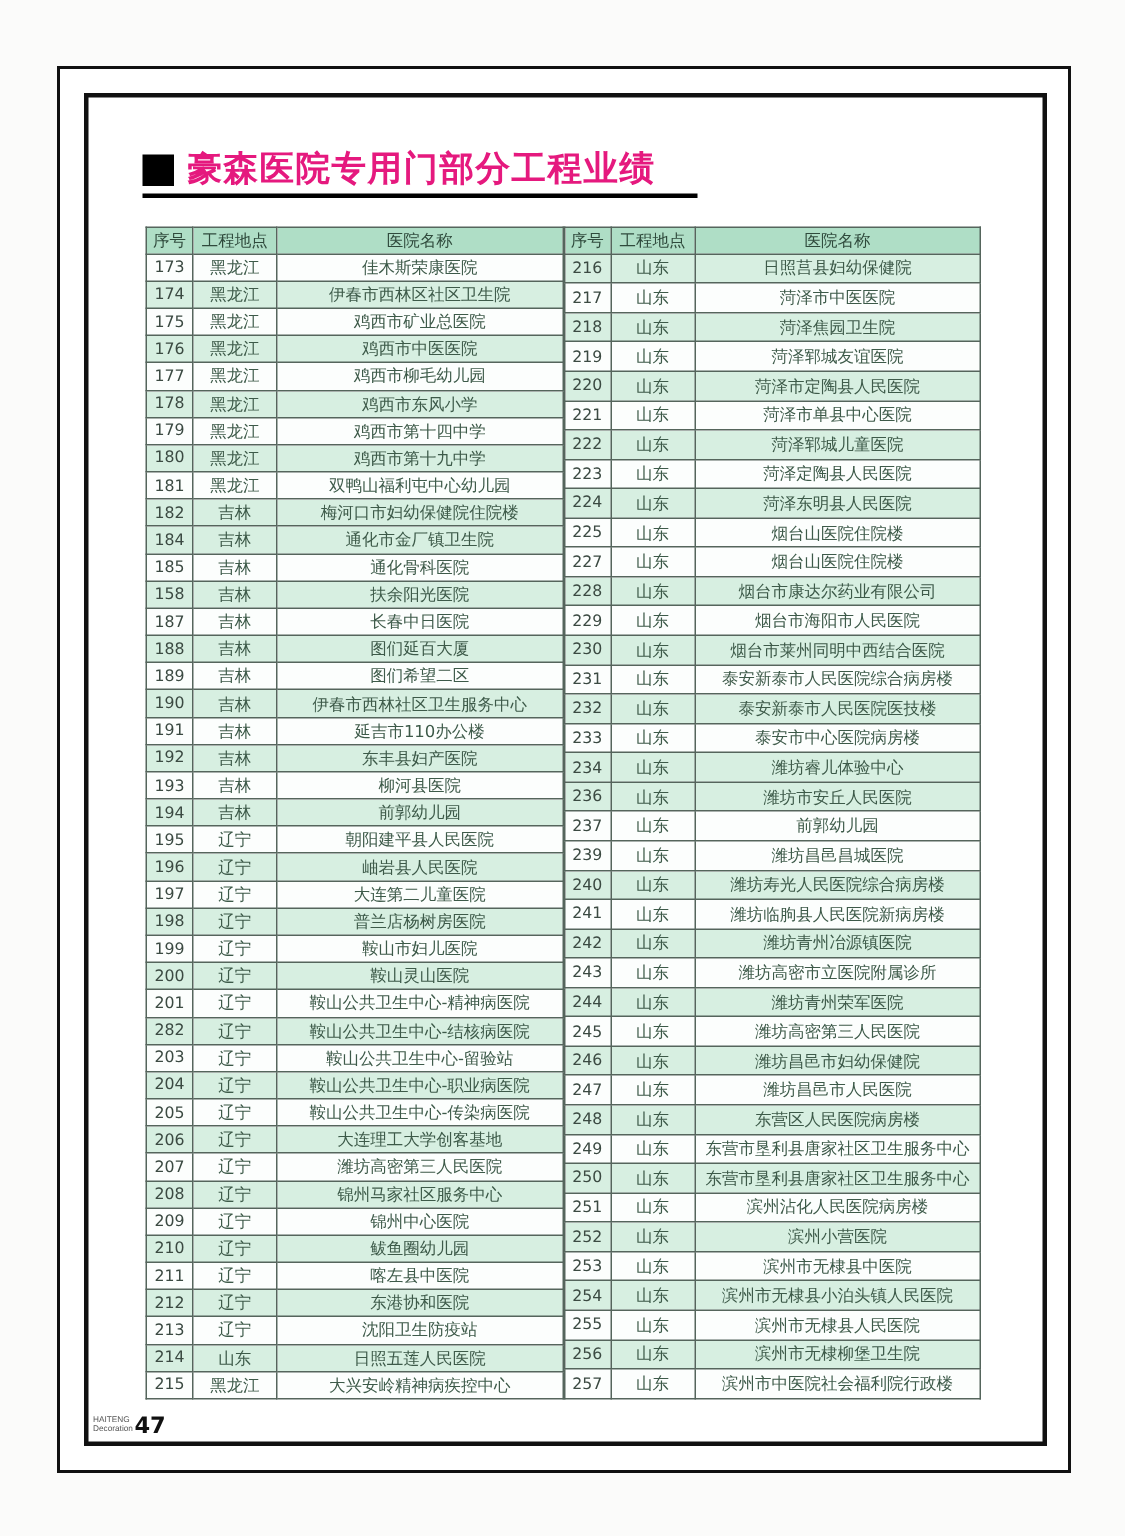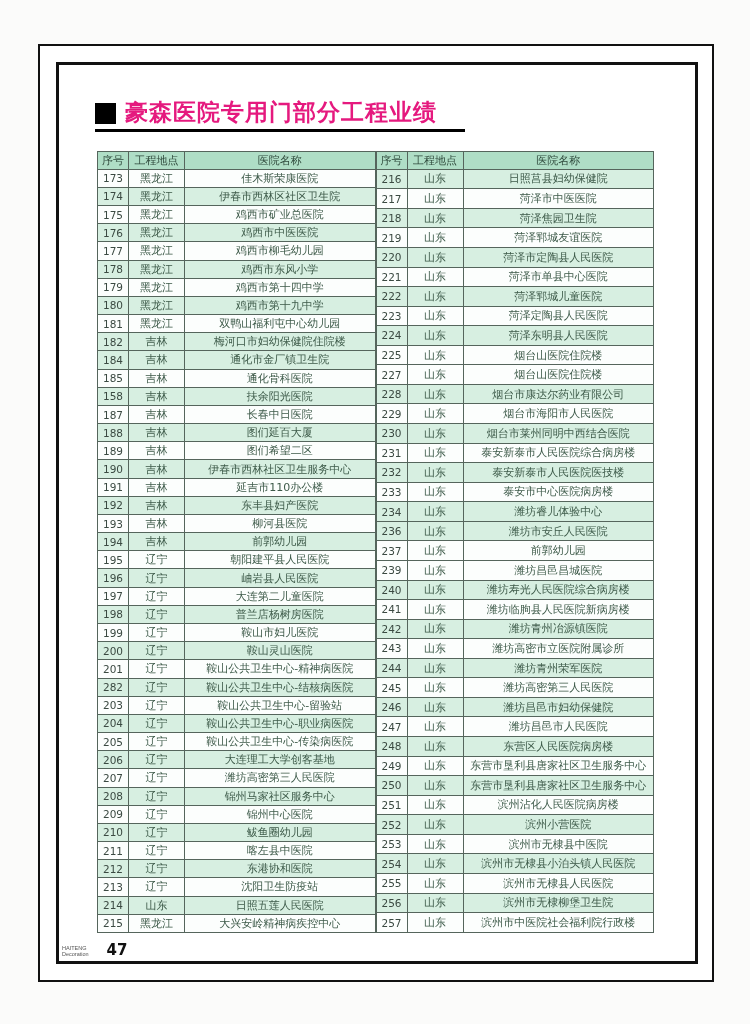--- a/index.html
+++ b/index.html
@@ -62,21 +62,21 @@
     font-weight:normal;color:#2f4a3c;
   }
   td.num{color:var(--text-num);font-size:10.5px;}
   tr.even td{background:var(--row-even);}
   tr.odd td{background:var(--row-odd);}
   col.c-no{width:31px;}
   col.c-loc{width:56px;}
   col.c-name{width:auto;}
   .footer-brand{
     position:absolute;left:62px;top:944px;
-    display:flex;align-items:center;gap:18px;
+    display:flex;align-items:flex-start;gap:1px;
   }
   .brand-lines{
     font-size:5.5px;color:#555;line-height:6px;
     font-family:"Liberation Sans",sans-serif;
   }
   .page-number{
     font-size:15px;font-weight:bold;color:#111;line-height:13px;
   }
 </style>
 </head>

